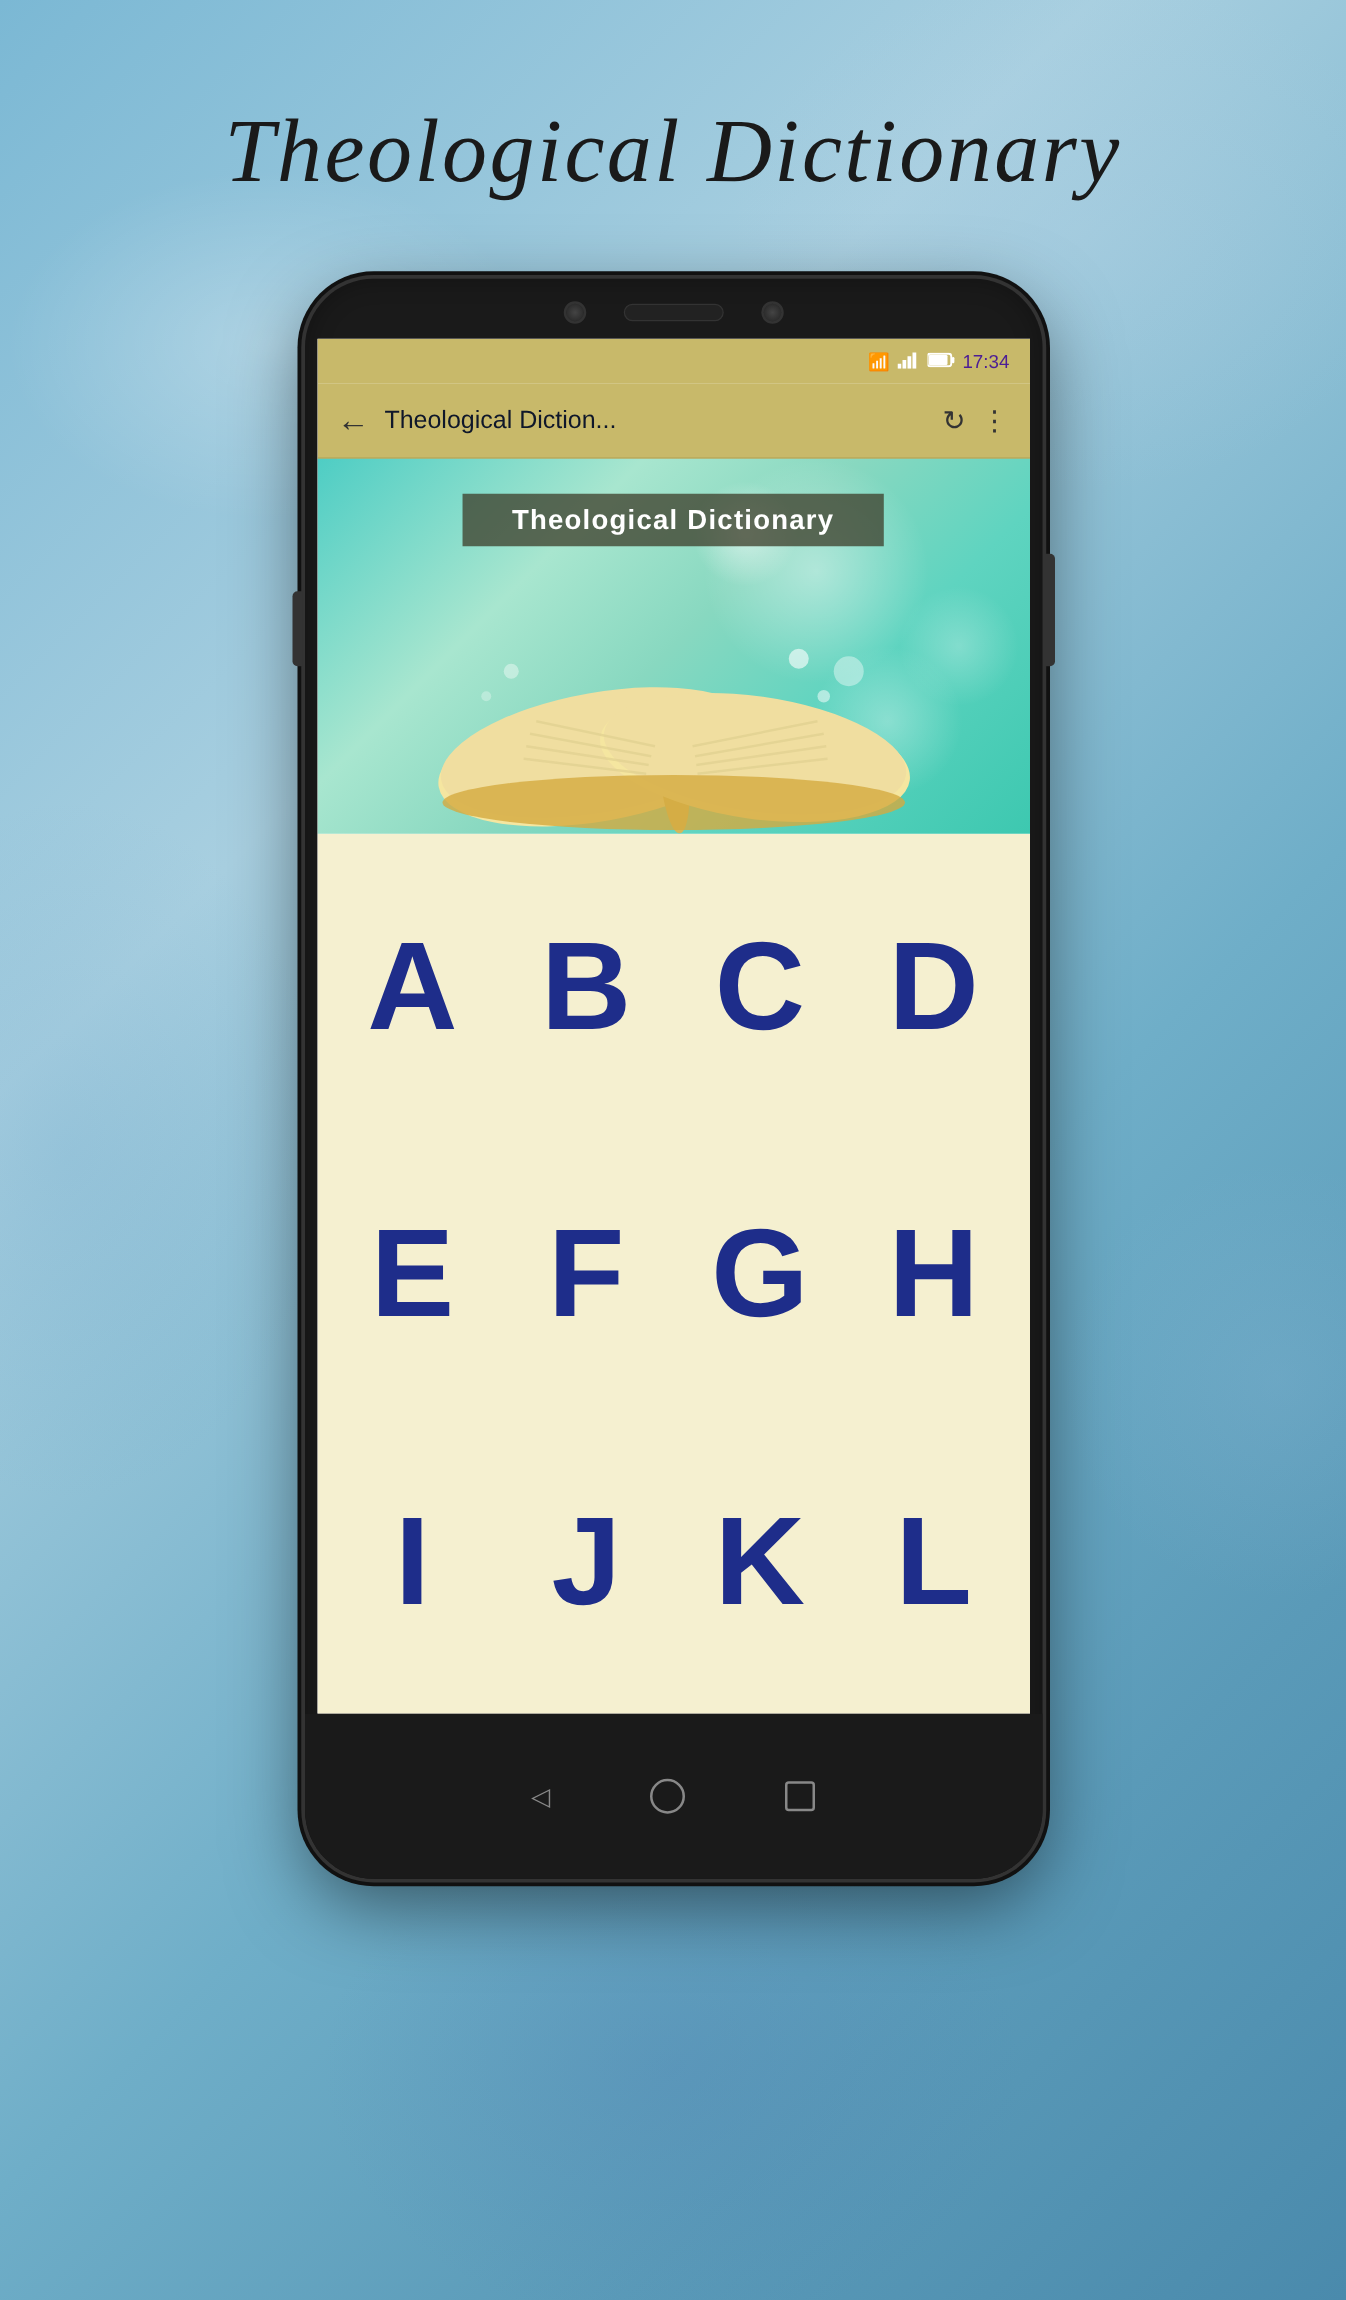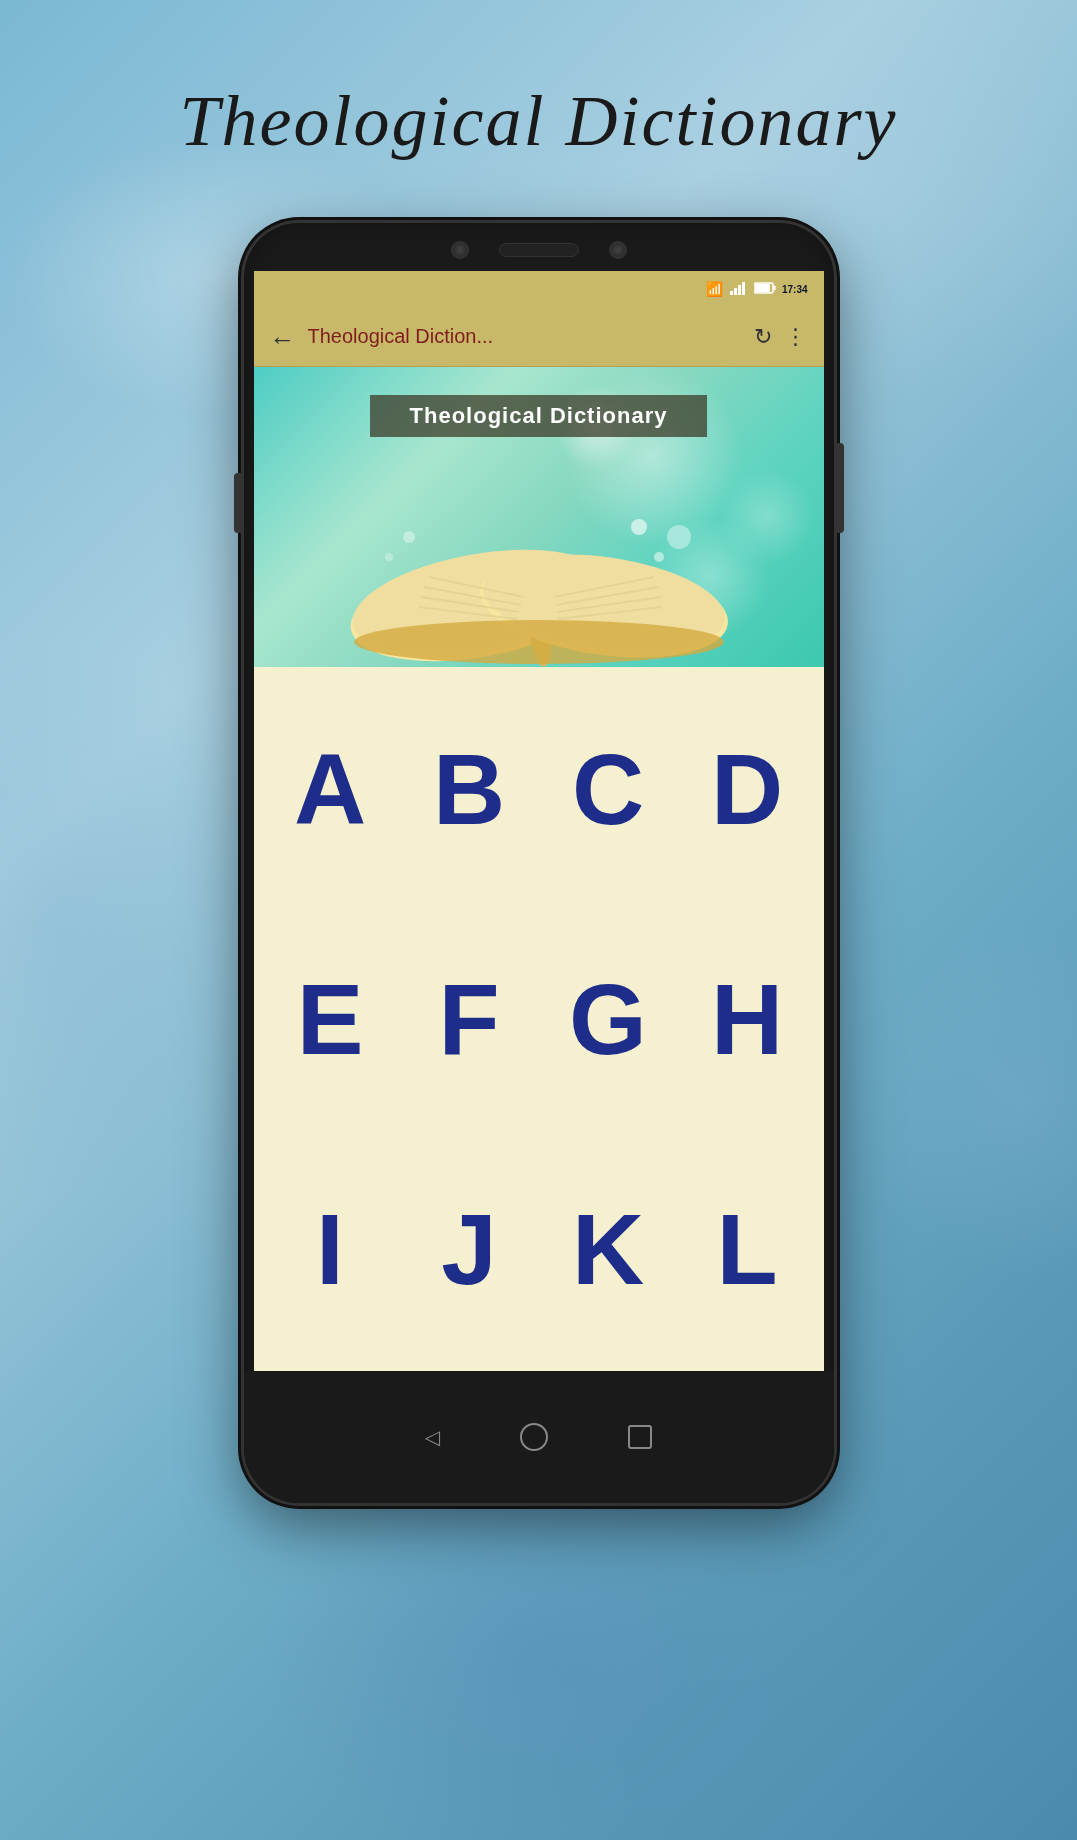--- a/index.html
+++ b/index.html
@@ -127,23 +127,23 @@
       color: #fff;
       font-size: 14px;
     }
 
     .battery-icon {
       color: #fff;
       font-size: 13px;
     }
 
     .status-time {
-      color: #0f172a;
-      font-size: 10px;
-      font-weight: bold;
+      color: #4c1d95;
+      font-size: 15px;
+      font-weight: normal;
     }
 
     
     .browser-bar {
       width: 100%;
       height: 60px;
       background: #c8b96a;
       display: flex;
       align-items: center;
       padding: 0 16px;
@@ -154,21 +154,21 @@
     .back-btn {
       color: #333;
       font-size: 26px;
       cursor: pointer;
       font-weight: bold;
     }
 
     .browser-title {
       flex: 1;
       font-size: 20px;
-      color: #7f1d1d;
+      color: #0f172a;
       font-weight: normal;
     }
 
     .refresh-btn {
       color: #333;
       font-size: 22px;
       cursor: pointer;
     }
 
     .menu-btn {

